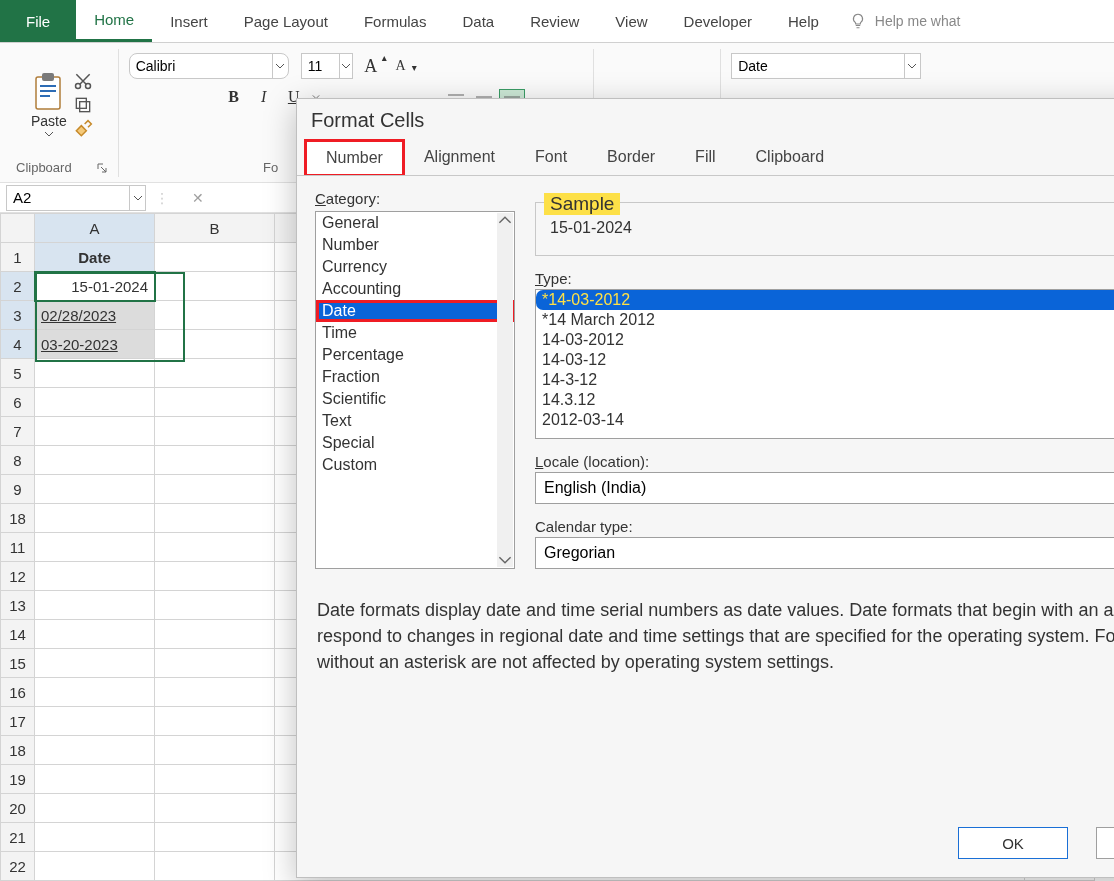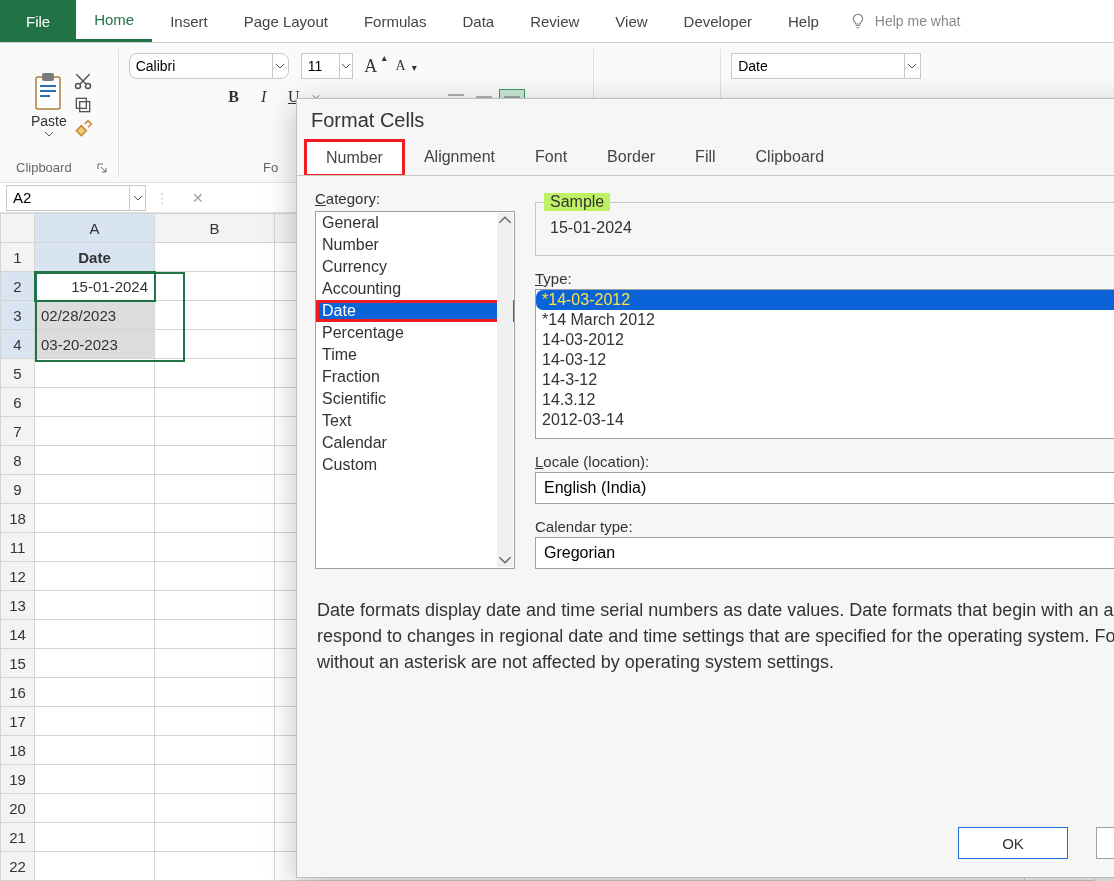--- a/index.html
+++ b/index.html
@@ -61,21 +61,21 @@
   .gridtable { border-collapse:collapse; table-layout:fixed; }
   .gridtable th, .gridtable td { border:1px solid #d4d4d4; height:29px; font-size:15px; }
   .gridtable th.colh { background:#f3f3f3; font-weight:400; width:120px; }
   .gridtable th.rowlabel { background:#f3f3f3; font-weight:400; width:34px; text-align:center;}
   .gridtable th.corner { background:#f3f3f3; width:34px;}
   .gridtable td { padding:0 6px; }
   .headercell { font-weight:700; text-align:center; background:#d8e4f0; }
   .selcol { background:#d8e4f0 !important; }
   .selrow { background:#d8e4f0 !important; }
   .selectionA2 { outline:2px solid #217346; outline-offset:-1px; }
-  .selrange td.cA { background:#dcdcdc; }
+  .selrange td.cA { background:#dcdcdc;text-decoration:underline; }
   td.right { text-align:right; }
   td.left { text-align:left; }
 
   
   .dialog { position:absolute; left:296px; top:98px; width:931px; height:780px; background:#f6f6f6; border:1px solid #bfbfbf; box-shadow:0 8px 30px rgba(0,0,0,.25); display:flex; flex-direction:column; }
   .dlg-title { display:flex; align-items:center; padding:10px 14px 8px 14px; }
   .dlg-title-text { font-size:20px; font-weight:400; flex:1; }
   .dlg-help { font-size:20px; color:#555; padding:0 16px; cursor:pointer;}
   .dlg-close { width:22px; height:22px; cursor:pointer;}
   .dlg-tabs { display:flex; padding:0 8px; }
@@ -86,21 +86,21 @@
   .cat-col { width:200px; display:flex; flex-direction:column; }
   .cat-label { font-size:15px; margin-bottom:4px; }
   .und-c::first-letter { text-decoration:underline; }
   .cat-list { flex:1; background:#fff; border:1px solid #9f9f9f; overflow-y:auto; position:relative; height:418px;}
   .cat-item { padding:2px 6px; font-size:16px; cursor:pointer;}
   .cat-item.sel { background:#0a64d8; color:#fff; }
   .cat-item.hl { outline:3px solid #ef1c24; outline-offset:-3px; }
 
   .right-col { flex:1; display:flex; flex-direction:column; }
   .sample-box { border:1px solid #c8c8c8; padding:16px 14px 18px 14px; position:relative; margin-top:12px; }
-  .sample-lgd { position:absolute; top:-10px; left:8px; background:#bef264; padding:0 6px; font-size:16px;}
+  .sample-lgd { position:absolute; top:-10px; left:8px; background:#fde047; padding:0 6px; font-size:19px;}
   .sample-val { font-size:16px; }
   .type-label { font-size:15px; margin-top:14px; }
   .type-list { background:#fff; border:1px solid #9f9f9f; height:150px; overflow-y:scroll; margin-top:2px;}
   .type-item { padding:1px 6px; font-size:16px; cursor:pointer; }
   .type-item.sel { background:#0a64d8; color:#fde047;border-radius:7px;}
   .combo { display:flex; margin-top:2px; }
   .combo input { flex:1; border:1px solid #9f9f9f; padding:6px 8px; font-size:16px; background:#fff;}
   .combo .cdd { width:28px; border:1px solid #9f9f9f; border-left:none; display:flex; align-items:center; justify-content:center; background:#f0f0f0;}
   .desc { font-size:18px; color:#333; padding:10px 0 0 0; line-height:1.45; }
   .dlg-foot { display:flex; justify-content:flex-end; gap:28px; padding:14px 20px 18px 0;}
@@ -493,26 +493,26 @@
   </div>
   <div class="dlg-body">
     <div class="cat-col">
       <div class="cat-label und-c">Category:</div>
       <div class="cat-list">
         <div class="cat-item">General</div>
         <div class="cat-item">Number</div>
         <div class="cat-item">Currency</div>
         <div class="cat-item">Accounting</div>
         <div class="cat-item sel hl">Date</div>
+        <div class="cat-item">Time</div>
         <div class="cat-item">Percentage</div>
-        <div class="cat-item">Time</div>
         <div class="cat-item">Fraction</div>
         <div class="cat-item">Scientific</div>
         <div class="cat-item">Text</div>
-        <div class="cat-item">Calendar</div>
+        <div class="cat-item">Special</div>
         <div class="cat-item">Custom</div>
         <div class="scrollbar-fake">
           <svg class="sbthumb" viewBox="0 0 10 10">
               <path d="M1 7l4-4 4 4" stroke="#666" fill="none"></path>
             </svg>
           <svg class="sbthumb" viewBox="0 0 10 10">
               <path d="M1 3l4 4 4-4" stroke="#666" fill="none"></path>
             </svg>
         </div>
       </div>

